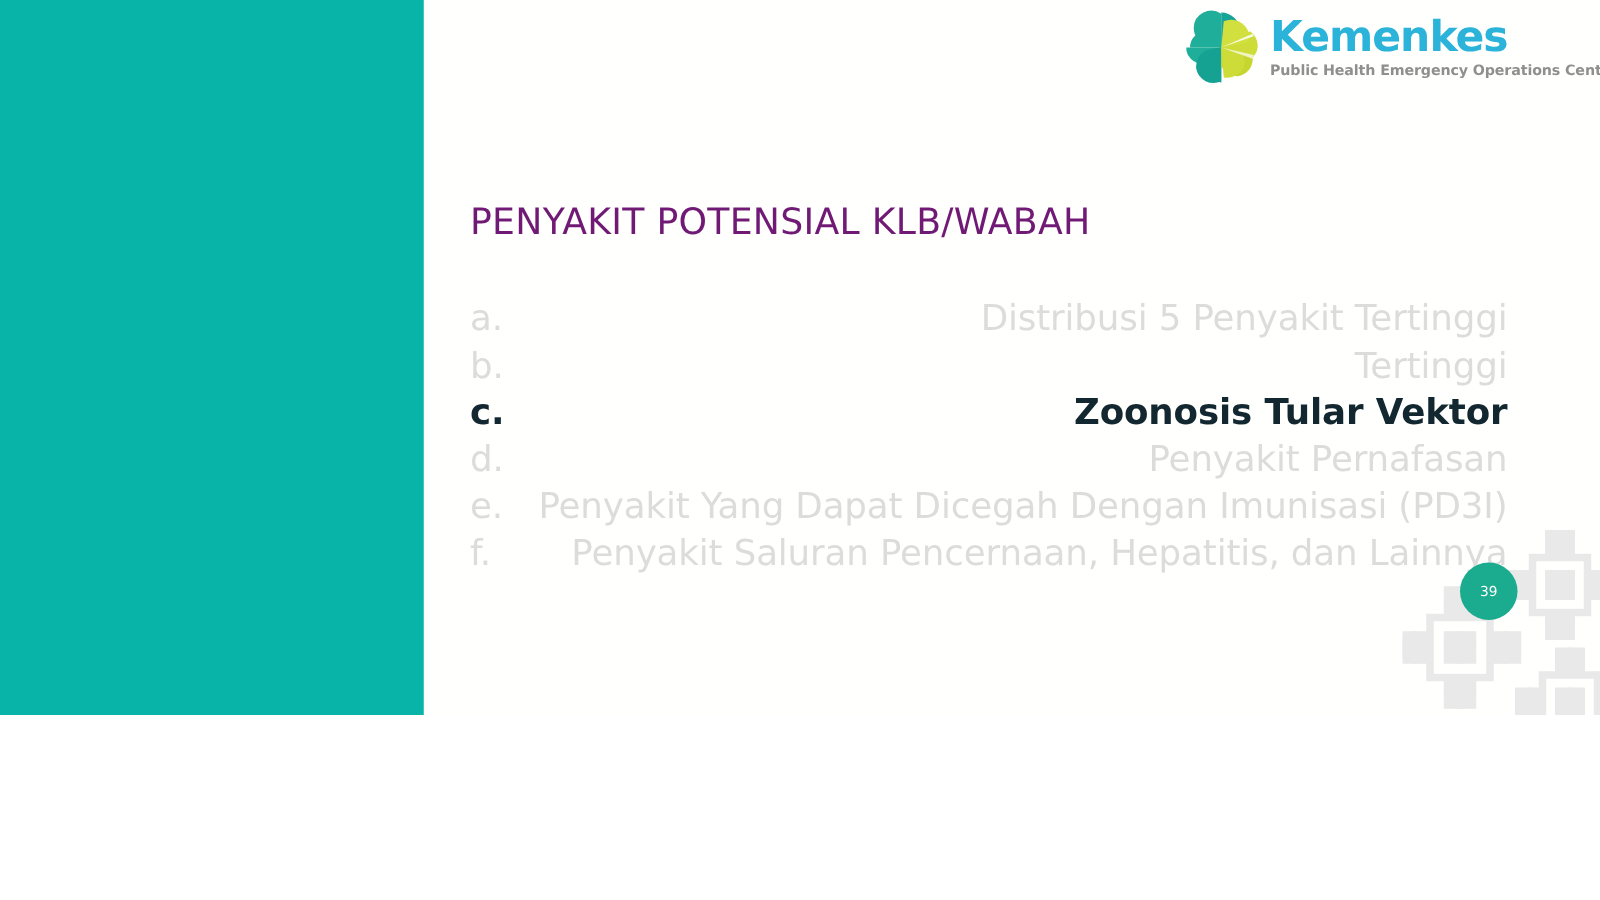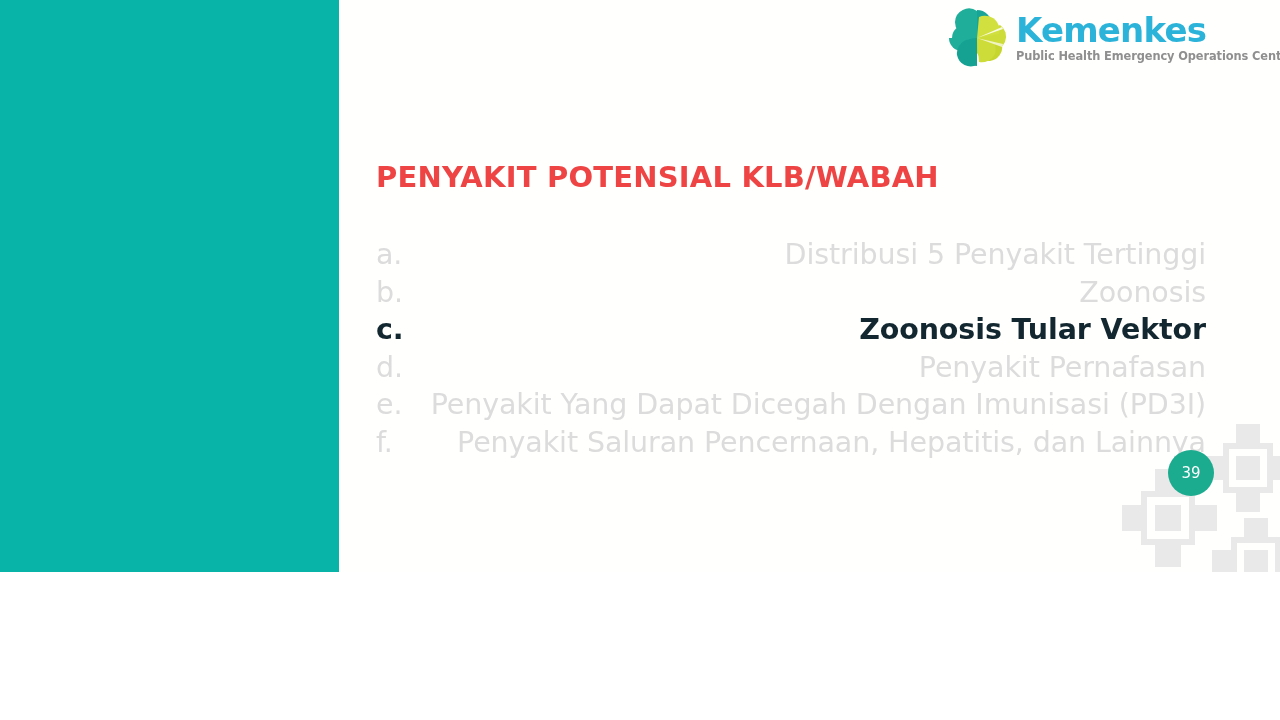--- a/index.html
+++ b/index.html
@@ -78,22 +78,22 @@
     white-space: nowrap;
   }
 
   
   .slide-title {
     position: absolute;
     left: 376px;
     top: 160px;
     font-family: "DejaVu Sans", sans-serif;
     font-size: 29px;
-    font-weight: bold;
-    color: #ef4444;
+    font-weight: normal;
+    color: #701a75;
     letter-spacing: 0.2px;
     white-space: nowrap;
     text-align: right;
   }
 
   
   .outline {
     position: absolute;
     left: 376px;
     top: 236px;
@@ -139,21 +139,21 @@
   .page-badge {
     position: absolute;
     left: 58px;
     top: 38px;
     width: 46px;
     height: 46px;
     border-radius: 50%;
     background: #1bab8e;
     color: #ffffff;
     font-family: "DejaVu Sans", sans-serif;
-    font-size: 15px;
+    font-size: 11px;
     font-weight: normal;
     display: flex;
     align-items: center;
     justify-content: center;
   }
 </style>
 </head>
 <body>
 
 <div id="slide">
@@ -207,21 +207,21 @@
 
   <div class="slide-title">PENYAKIT POTENSIAL KLB/WABAH</div>
 
   <div class="outline">
     <div class="outline-item">
       <span class="outline-marker">a.</span>
       <span class="outline-label">Distribusi 5 Penyakit Tertinggi</span>
     </div>
     <div class="outline-item">
       <span class="outline-marker">b.</span>
-      <span class="outline-label">Zoonosis</span>
+      <span class="outline-label">Tertinggi</span>
     </div>
     <div class="outline-item active">
       <span class="outline-marker">c.</span>
       <span class="outline-label">Zoonosis Tular Vektor</span>
     </div>
     <div class="outline-item">
       <span class="outline-marker">d.</span>
       <span class="outline-label">Penyakit Pernafasan</span>
     </div>
     <div class="outline-item">

